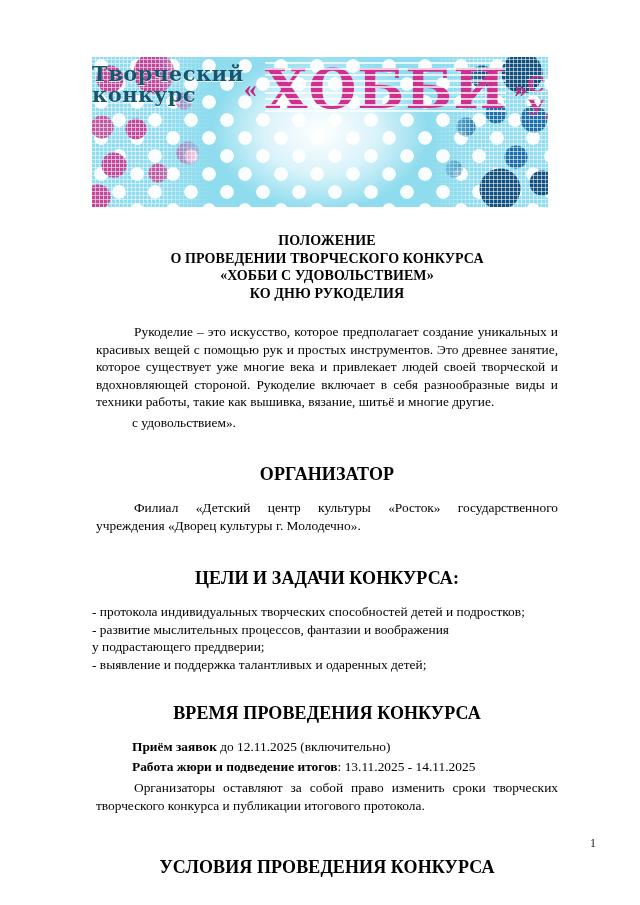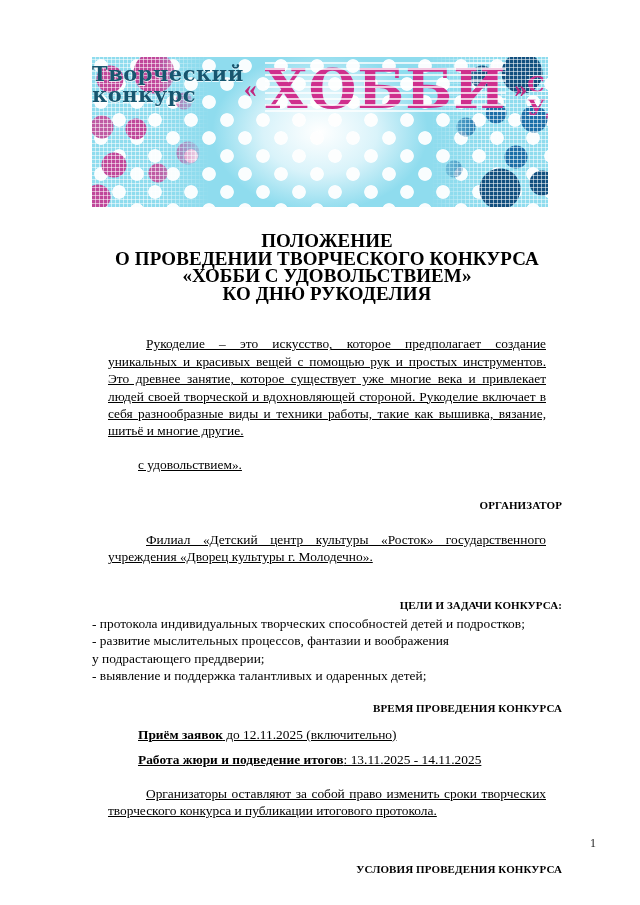--- a/index.html
+++ b/index.html
@@ -170,48 +170,46 @@
     top: 232px;
     width: 470px;
     font-size: 13.4px;
     line-height: 17.4px;
     color: #000;
   }
   .title-block {
     text-align: center;
     font-weight: 700;
     line-height: 17.6px;
-    font-size: 19px;
+    font-size: 14px;
     letter-spacing: .1px;
   }
   .title-block div { white-space: nowrap; }
 
   p.body {
-    margin: 16px;
+    margin: 4px;
     text-align: justify;
     text-indent: 38px;
     hyphens: none;
-    text-decoration: underline;
   }
   .gap-title { height: 17px; }
   .gap-sm { height: 16px; }
   .gap-xs { height: 9px; }
 
   h2.section {
-    margin: 0;
-    font-size: 11px;
+    margin: 16px;
+    font-size: 18px;
     line-height: 17.4px;
     font-weight: 700;
-    text-align: right;
+    text-align: center;
     letter-spacing: .1px;
   }
   .line {
-    margin: 8px;
+    margin: 2px;
     text-align: justify;
-    text-decoration: underline;
   }
   .line.indent { text-indent: 38px; }
   .bullet { margin: 0; text-align: justify; }
   .bullet.just { text-align: justify; }
   b.lead { font-weight: 700; }
 
   .page-number {
     position: absolute;
     right: 44px;
     top: 836px;

